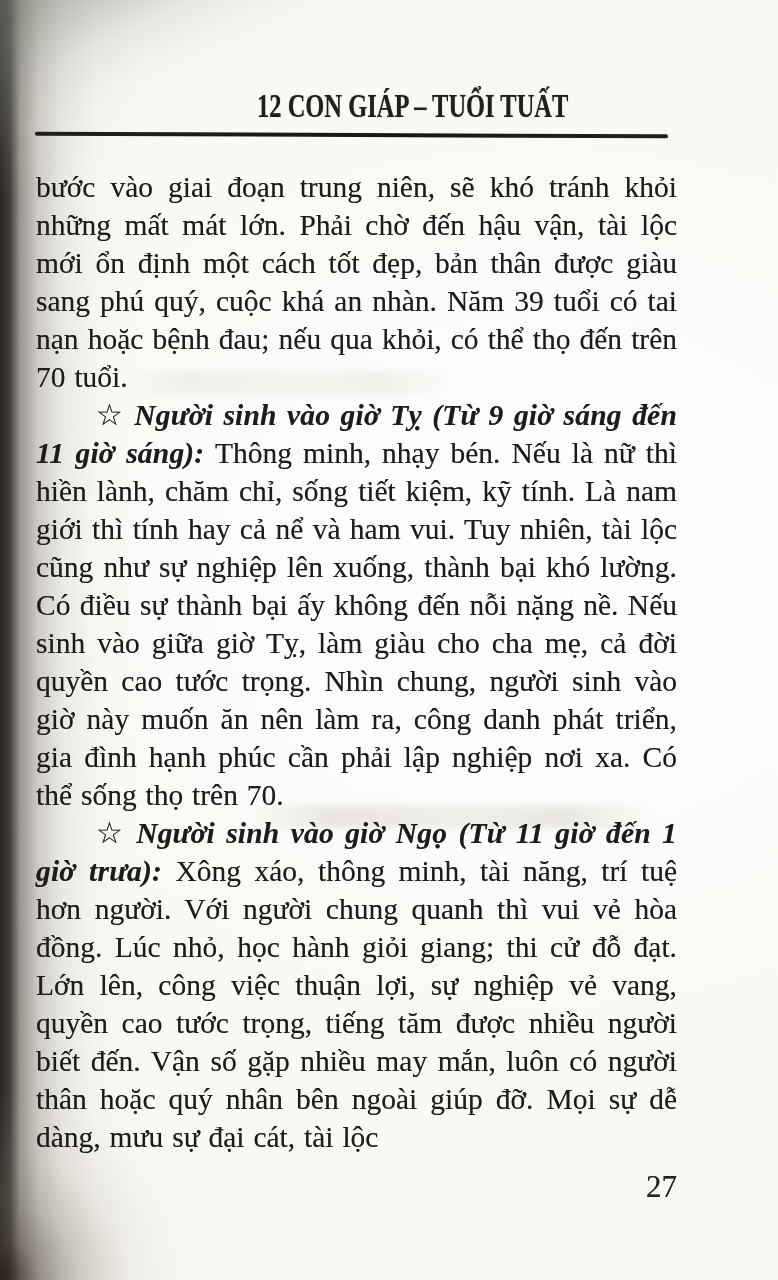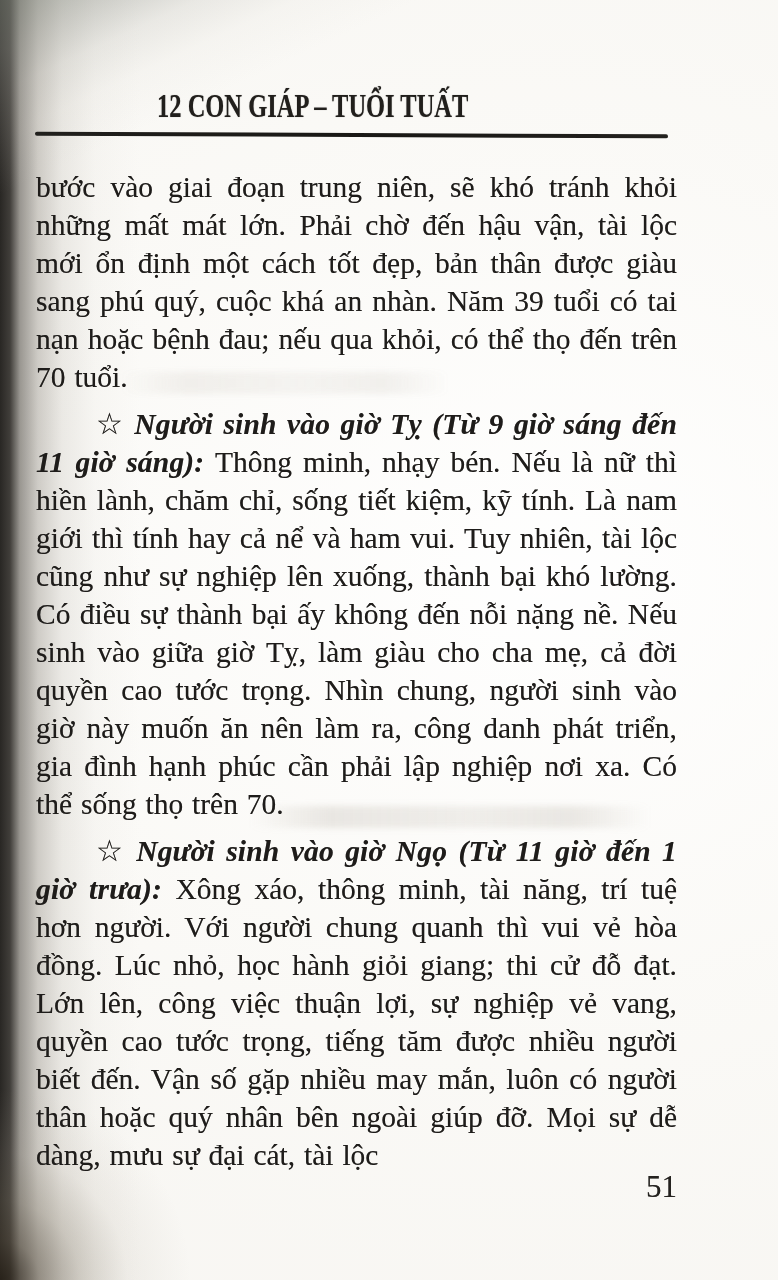--- a/index.html
+++ b/index.html
@@ -73,21 +73,21 @@
     pointer-events: none;
   }
   .bleed-1 { left: 250px; top: 806px; width: 400px; }
   .bleed-2 { left: 120px; top: 372px; width: 330px; opacity: .6; }
 
   
   .running-head-row {
     position: absolute;
     left: 36px; top: 86px;
     width: 632px;
-    text-align: left;
+    text-align: center;
   }
   .running-head {
     display: inline-block;
     font-weight: bold;
     font-size: 34px;
     line-height: 40px;
     letter-spacing: 0px;
     white-space: nowrap;
     transform: scaleX(0.72);
     transform-origin: 100% 50%;
@@ -112,21 +112,21 @@
   .para {
     margin: 0;
     font-size: 29.5px;
     line-height: 38px;
     text-align: justify;
     text-justify: inter-word;
     word-spacing: 1.5px;
     color: #1e1c1a;
     text-shadow: 0 0 0.6px rgba(30,28,26,0.5);
   }
-  .para + .para { margin-top: 9px; }
+  .para + .para { }
   .para.starred { text-indent: 60px; }
   .star {
     font-family: "DejaVu Sans", sans-serif;
     font-size: 30px;
     font-style: normal;
     font-weight: bold;
   }
   .para-heading {
     font-weight: bold;
     font-style: italic;
@@ -167,16 +167,16 @@
 
     <p class="para"><span>bước vào giai đoạn trung niên, sẽ khó tránh khỏi những mất mát lớn. Phải chờ đến hậu vận, tài lộc mới ổn định một cách tốt đẹp, bản thân được giàu sang phú quý, cuộc khá an nhàn. Năm 39 tuổi có tai nạn hoặc bệnh đau; nếu qua khỏi, có thể thọ đến trên 70 tuổi.</span></p>
 
     <p class="para starred"><span class="star">☆</span> <span class="para-heading">Người sinh vào giờ Tỵ (Từ 9 giờ sáng đến 11 giờ sáng):</span> <span>Thông minh, nhạy bén. Nếu là nữ thì hiền lành, chăm chỉ, sống tiết kiệm, kỹ tính. Là nam giới thì tính hay cả nể và ham vui. Tuy nhiên, tài lộc cũng như sự nghiệp lên xuống, thành bại khó lường. Có điều sự thành bại ấy không đến nỗi nặng nề. Nếu sinh vào giữa giờ Tỵ, làm giàu cho cha mẹ, cả đời quyền cao tước trọng. Nhìn chung, người sinh vào giờ này muốn ăn nên làm ra, công danh phát triển, gia đình hạnh phúc cần phải lập nghiệp nơi xa. Có thể sống thọ trên 70.</span></p>
 
     <p class="para starred"><span class="star">☆</span> <span class="para-heading">Người sinh vào giờ Ngọ (Từ 11 giờ đến 1 giờ trưa):</span> <span>Xông xáo, thông minh, tài năng, trí tuệ hơn người. Với người chung quanh thì vui vẻ hòa đồng. Lúc nhỏ, học hành giỏi giang; thi cử đỗ đạt. Lớn lên, công việc thuận lợi, sự nghiệp vẻ vang, quyền cao tước trọng, tiếng tăm được nhiều người biết đến. Vận số gặp nhiều may mắn, luôn có người thân hoặc quý nhân bên ngoài giúp đỡ. Mọi sự dễ dàng, mưu sự đại cát, tài lộc</span></p>
 
   </div>
 
   <div class="folio-row">
-    <span class="page-number">51</span>
+    <span class="page-number">27</span>
   </div>
 
 </div>
 
 </body></html>

